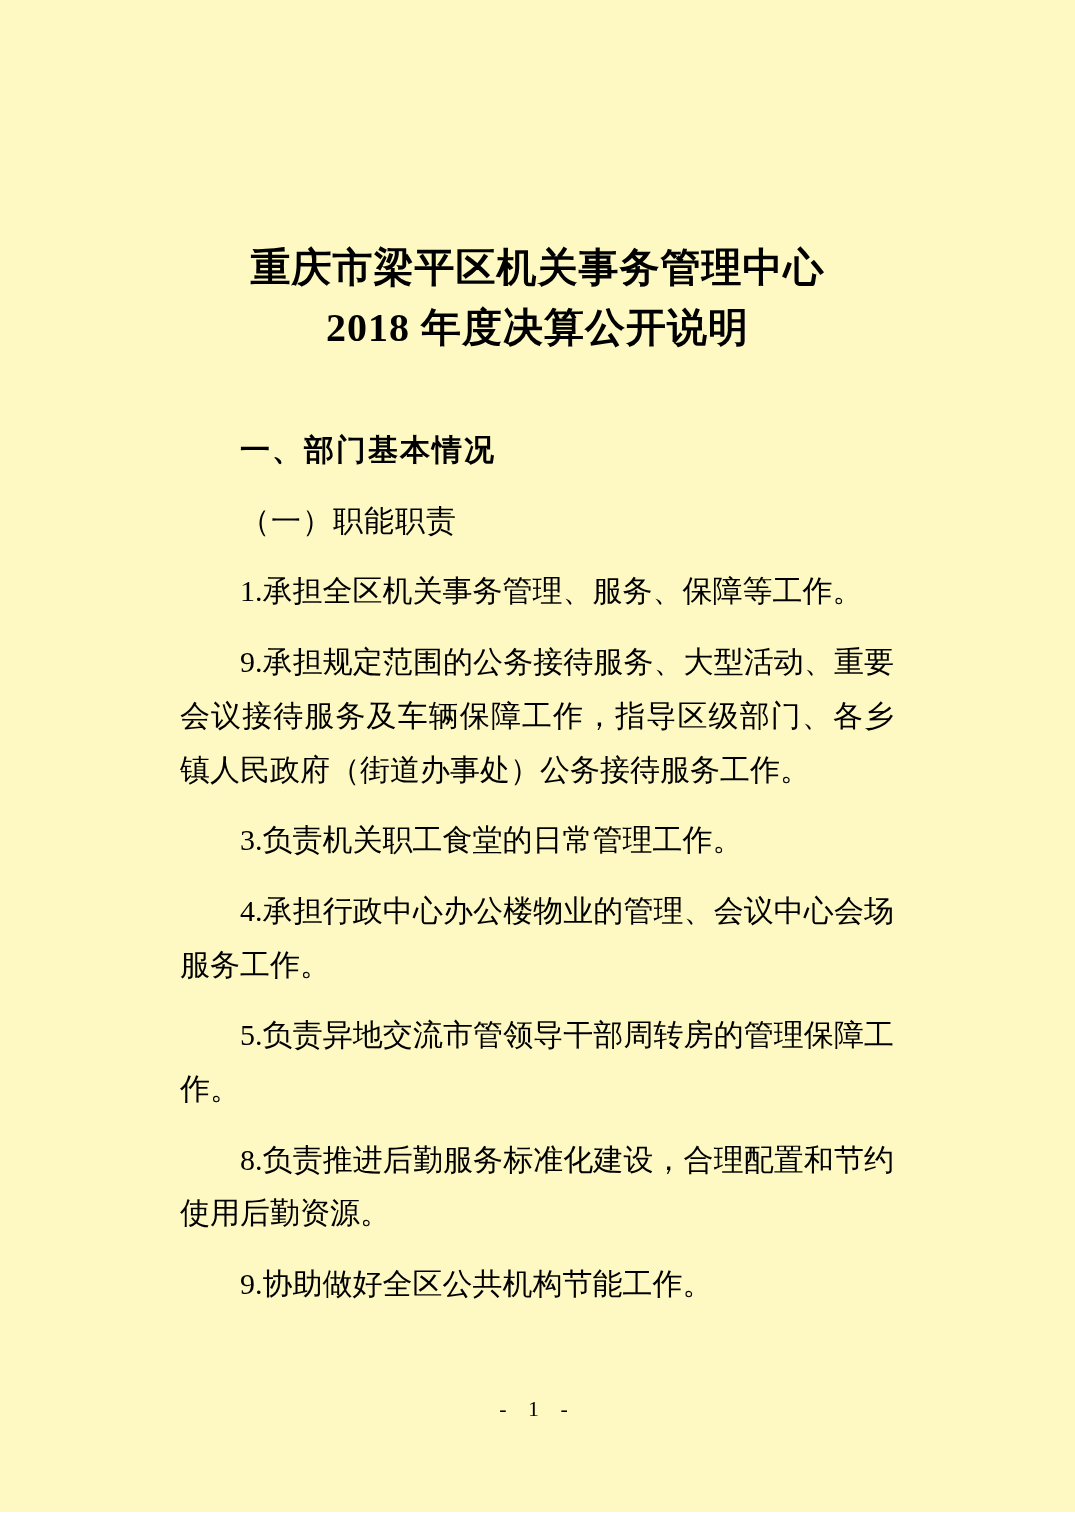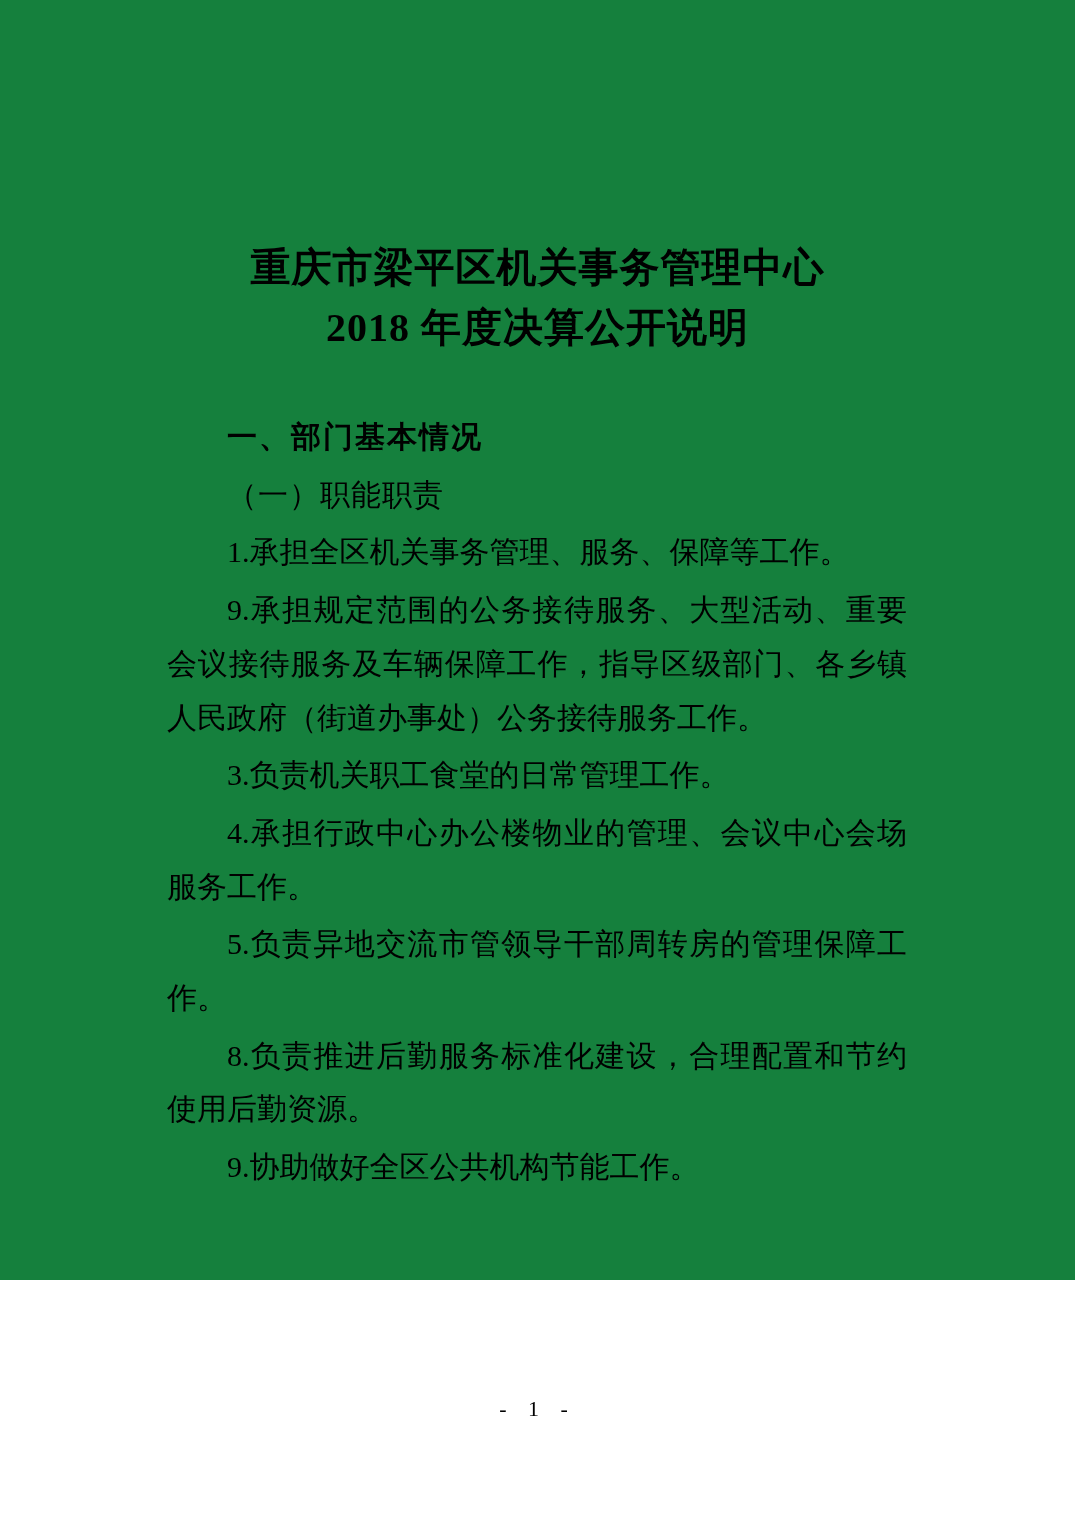--- a/index.html
+++ b/index.html
@@ -12,22 +12,22 @@
     height: 1520px;
     position: relative;
     font-family: "Liberation Serif", "DejaVu Serif", serif;
     color: #000000;
     overflow: hidden;
   }
   .page {
     position: absolute;
     left: 0; top: 0;
     width: 1075px;
-    height: 1280px;
-    background: #15803d;
+    height: 1512px;
+    background: #fef9c3;
   }
   .title-block {
     position: absolute;
     top: 238px;
     left: 0;
     right: 0;
     text-align: center;
   }
   .doc-title {
     font-size: 40px;
@@ -39,21 +39,21 @@
   }
   .content {
     position: absolute;
     top: 406px;
     left: 163px;
     width: 748px;
     font-size: 30px;
     line-height: 53.7px;
   }
   .content > div {
-    margin: 4px;
+    margin: 17px;
     text-indent: 2em;
   }
   .h1 {
     font-family: "Liberation Sans", "DejaVu Sans", sans-serif;
     font-weight: bold;
     letter-spacing: 2px;
   }
   .h2 {
     font-family: "Liberation Serif", "DejaVu Serif", serif;
     font-weight: normal;

